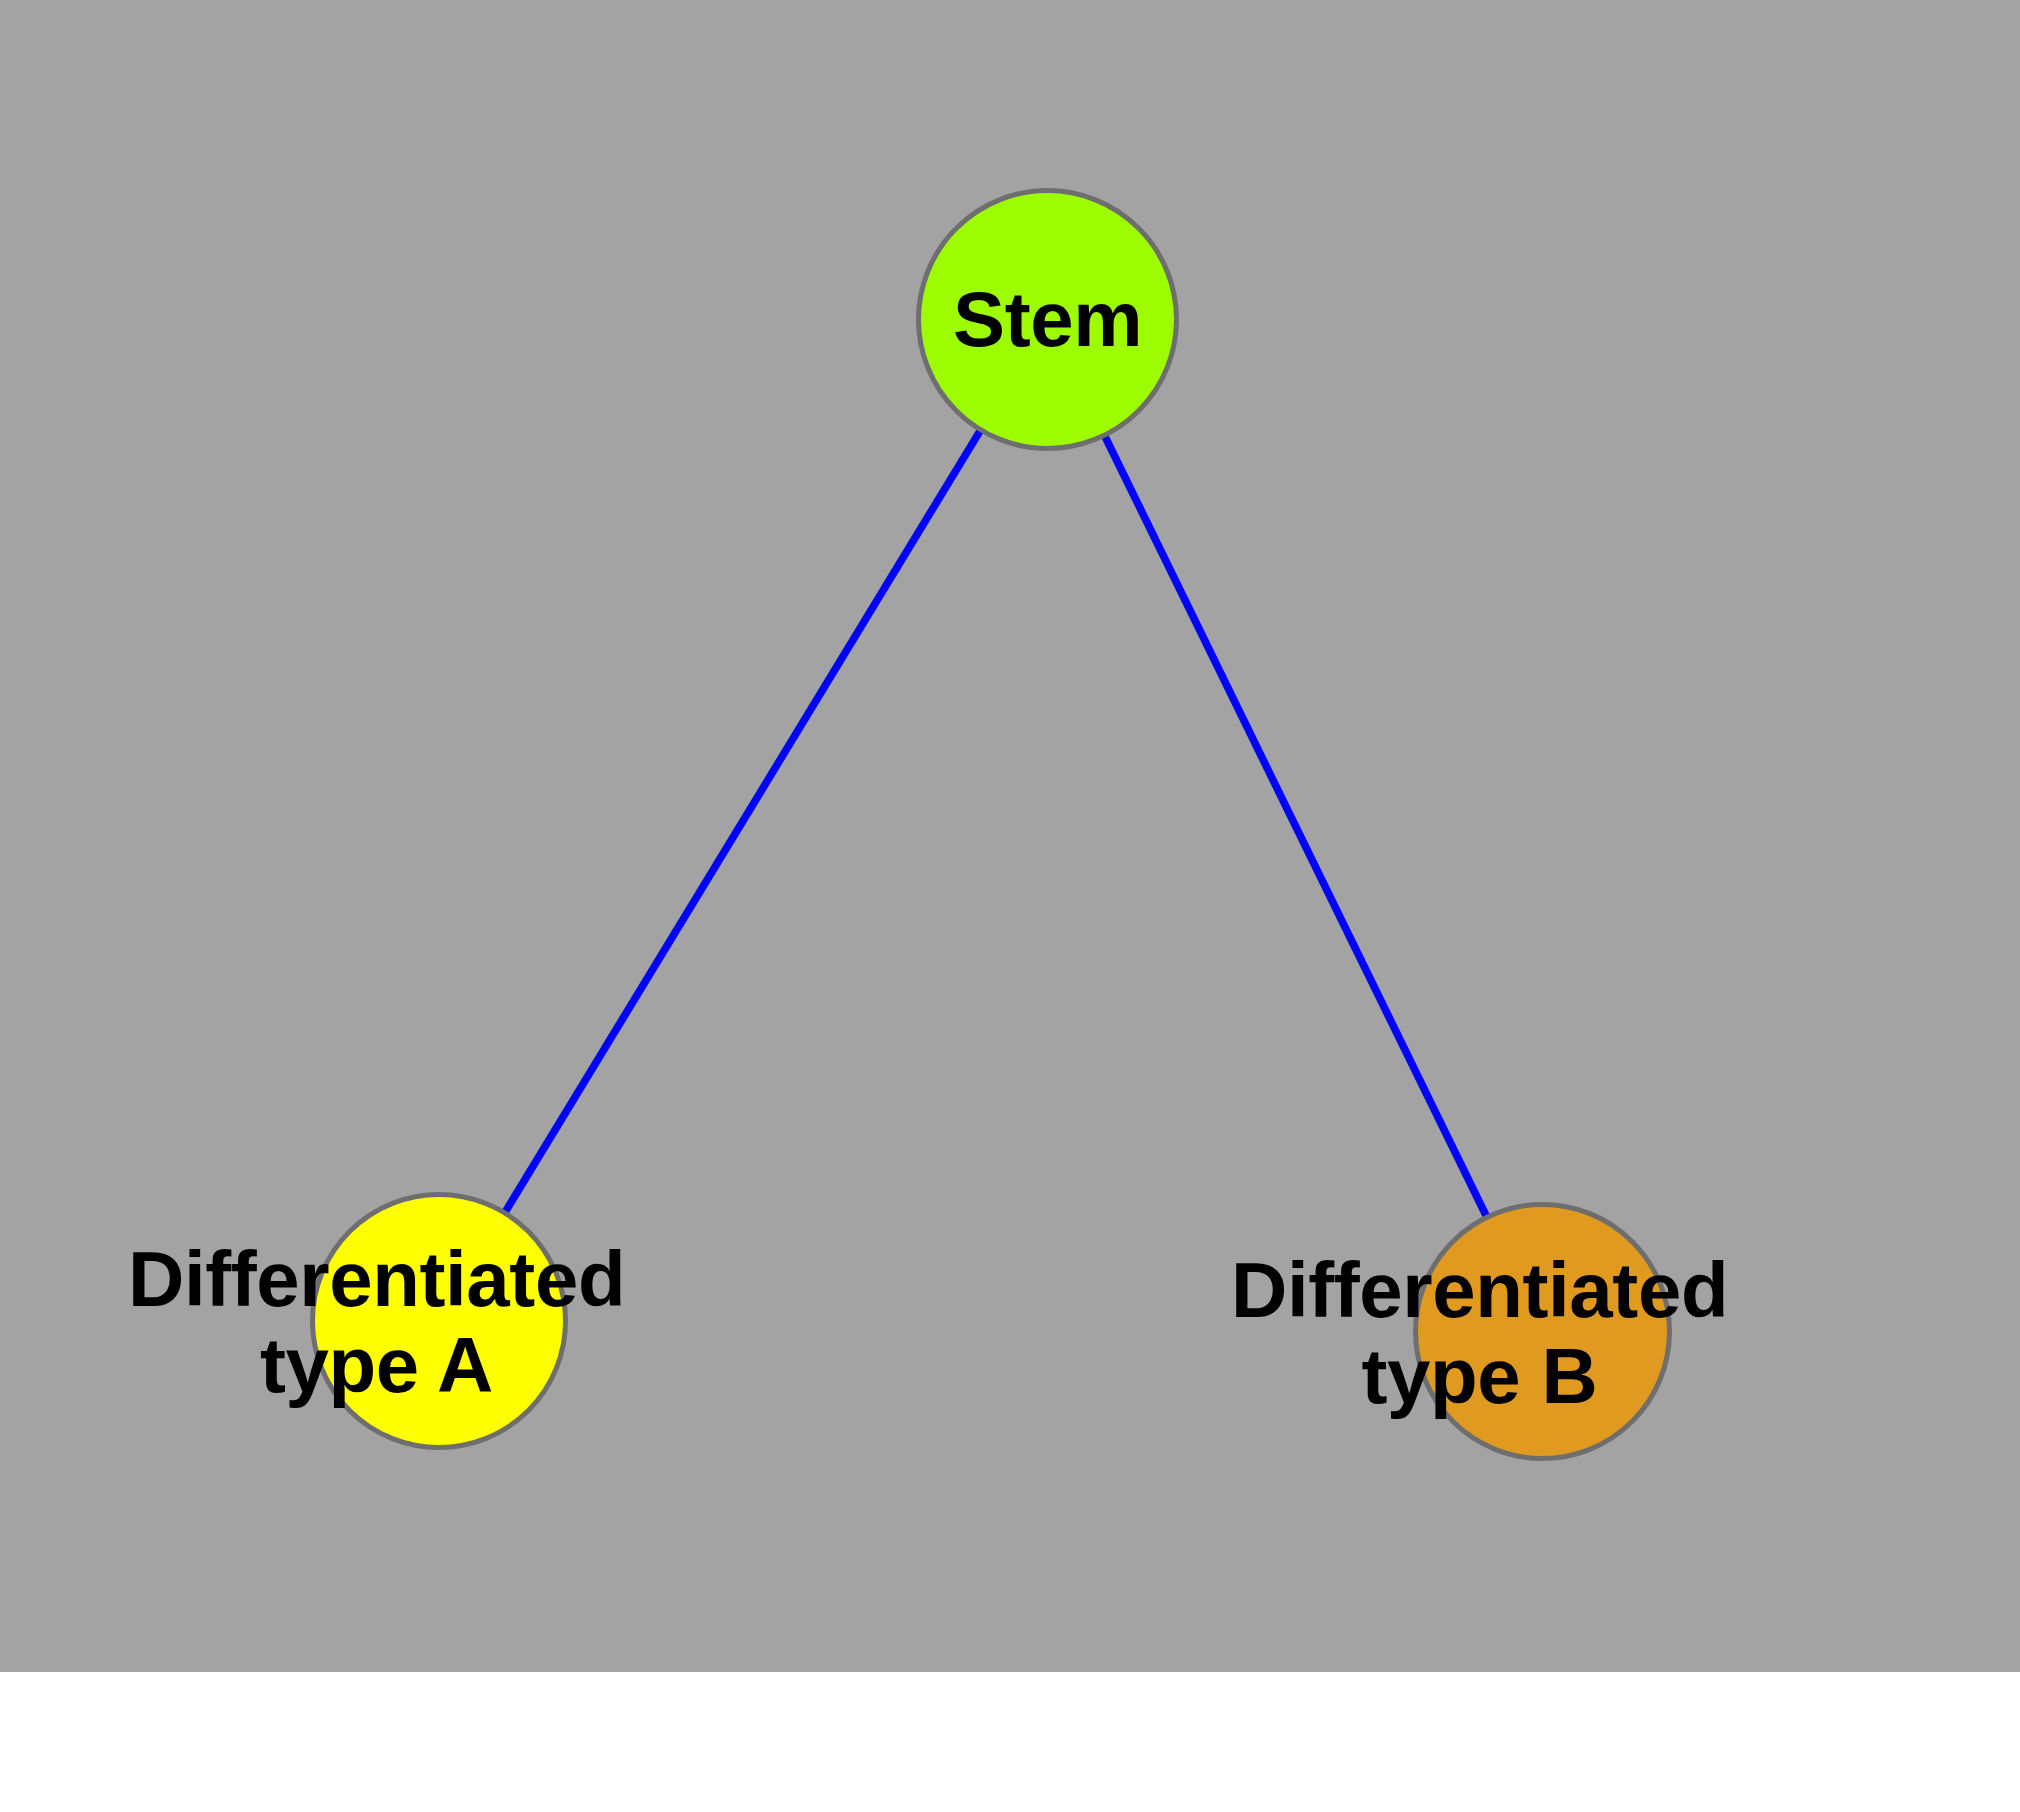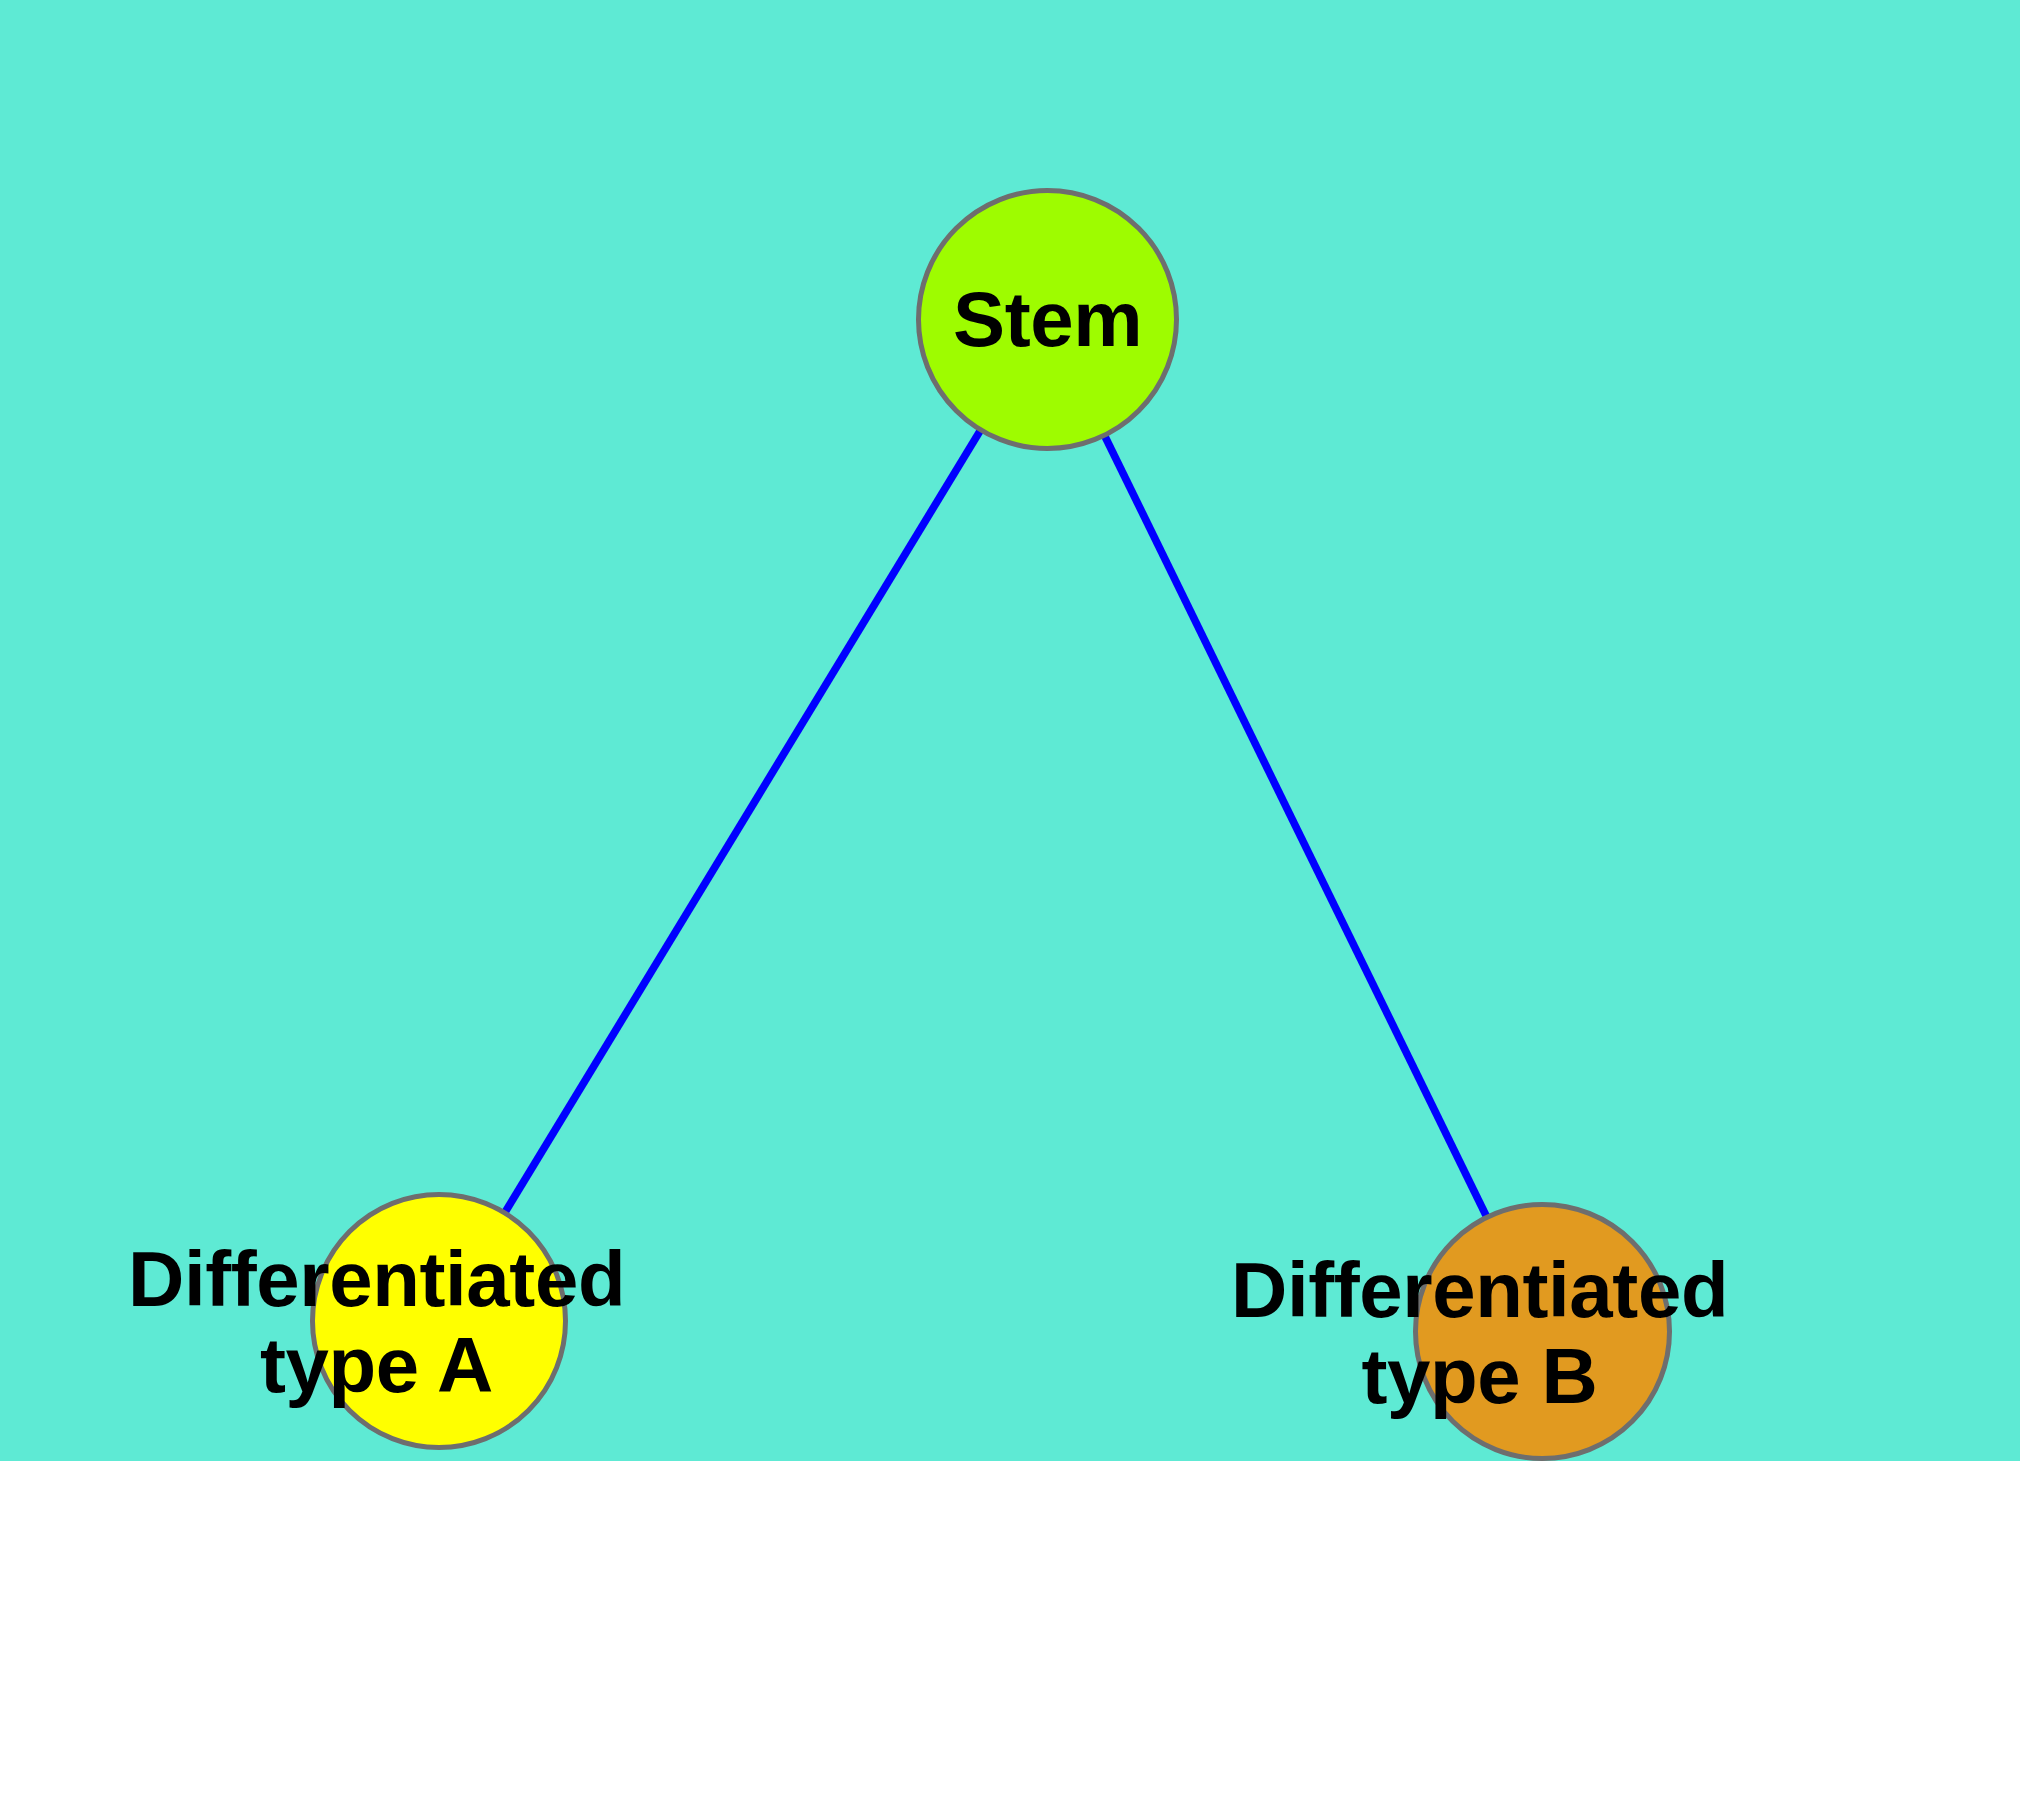--- a/index.html
+++ b/index.html
@@ -46,21 +46,21 @@
     text-align: center;
     line-height: 1.10;
     letter-spacing: -0.4px;
     white-space: pre;
     pointer-events: none;
   }
 </style>
 </head>
 <body>
 
-<div id="canvas" style="width: 2021px; height: 1461px; background: #5eead4;">
+<div id="canvas" style="width: 2021px; height: 1672px; background: #a3a3a3;">
 
   <svg id="edge-layer" viewBox="0 0 2384 2138" style="width: 2021px; height: 1812px;">
     <line x1="1236" y1="377" x2="518" y2="1558" stroke="#0000ff" stroke-width="9" stroke-linecap="butt"></line>
     <line x1="1236" y1="377" x2="1820" y2="1571" stroke="#0000ff" stroke-width="9" stroke-linecap="butt"></line>
   </svg>
 
   <div id="node-layer">
 
     <div class="graph-node" style="left: 916px; top: 188px; width: 263px; height: 263px; background: rgb(158, 252, 0); border-color: rgb(110, 110, 110); border-width: 5.1px;"></div>
     <div class="graph-node" style="left: 310px; top: 1192px; width: 258px; height: 258px; background: rgb(255, 255, 0); border-color: rgb(110, 110, 110); border-width: 5.1px;"></div>

